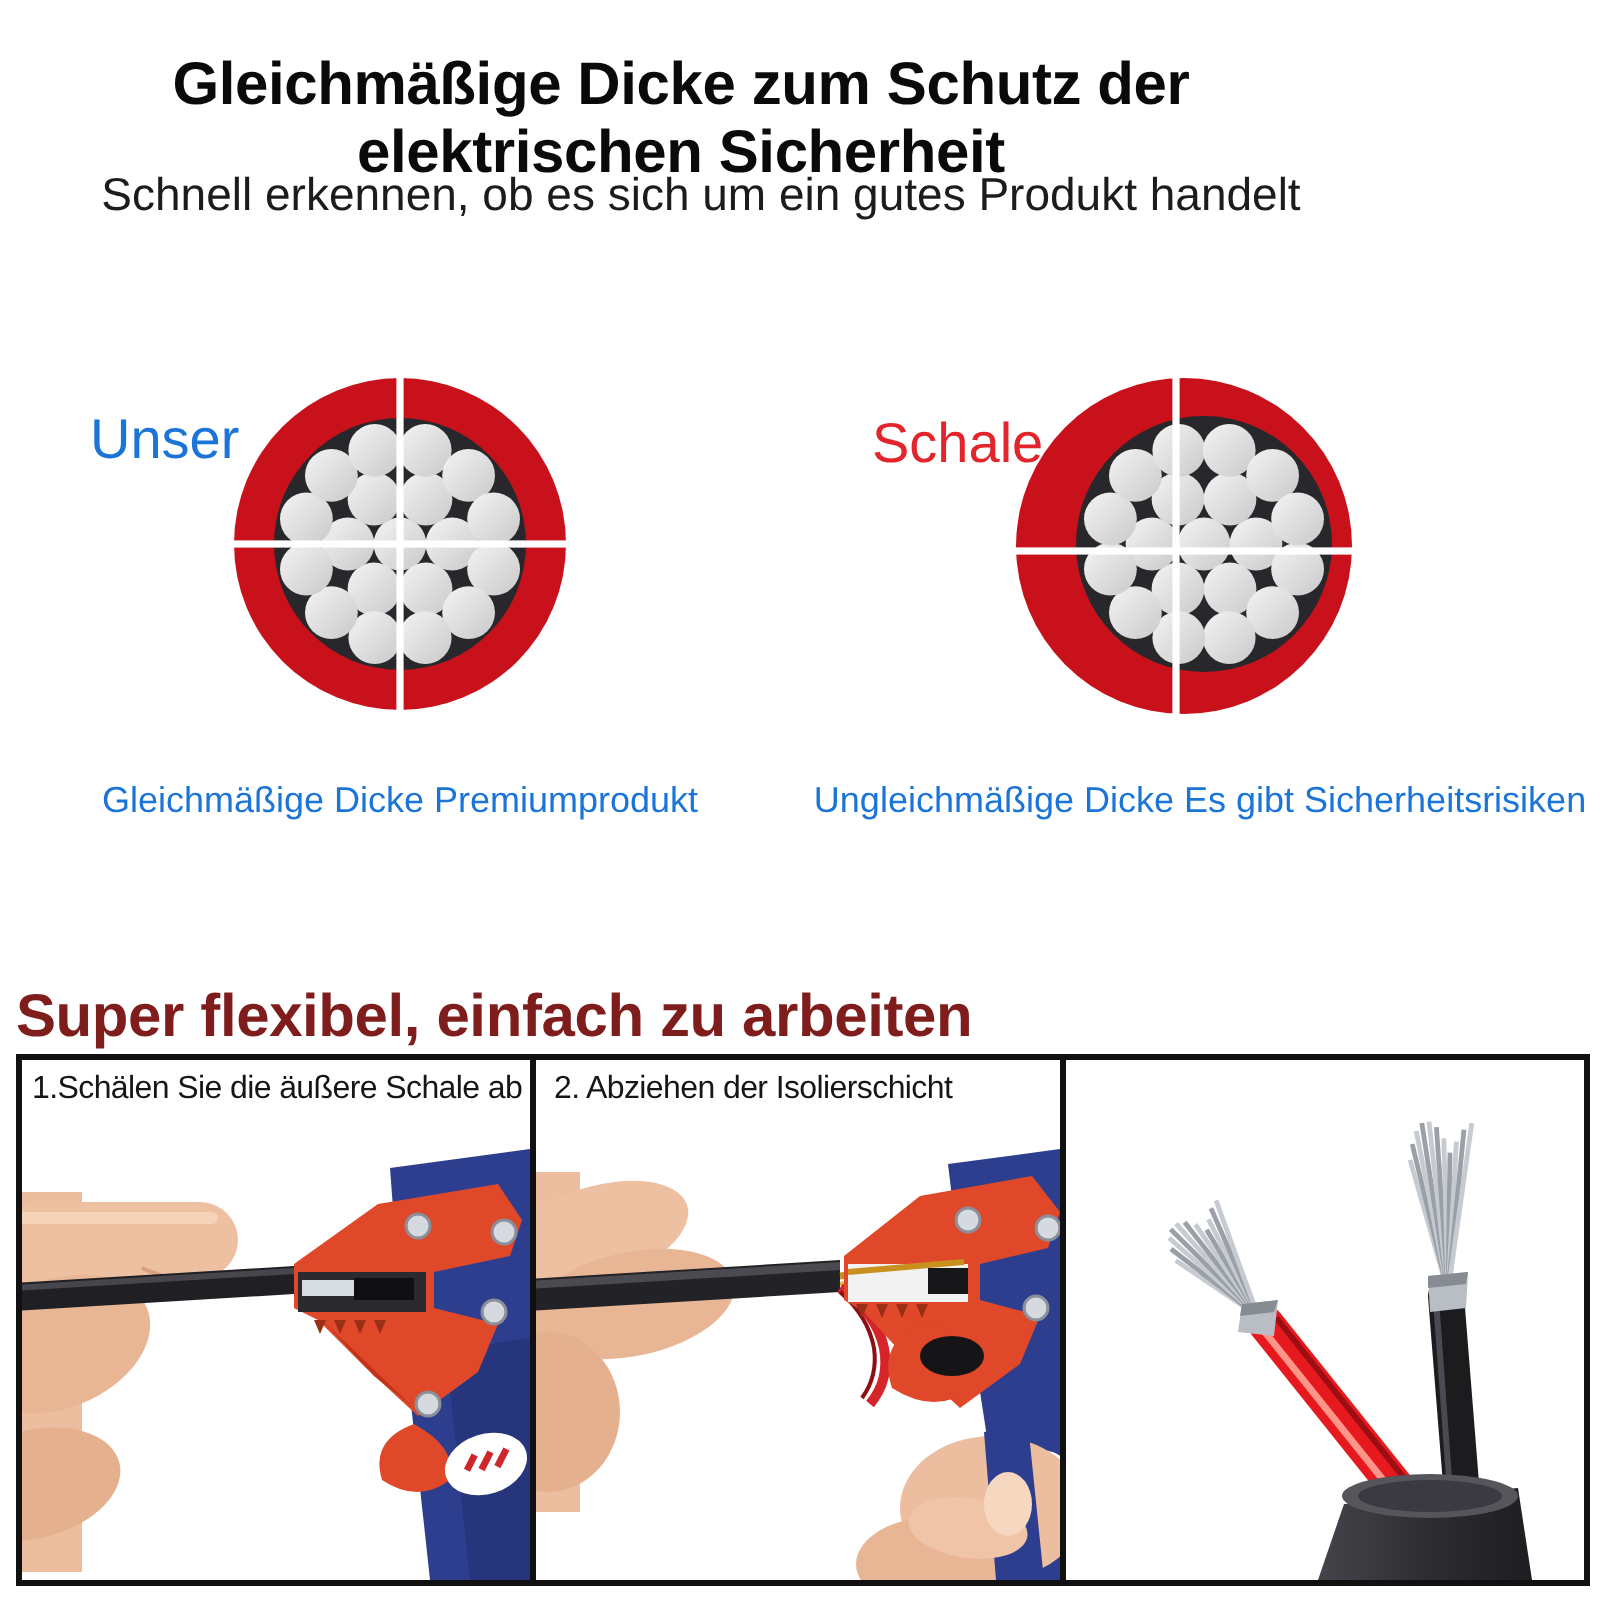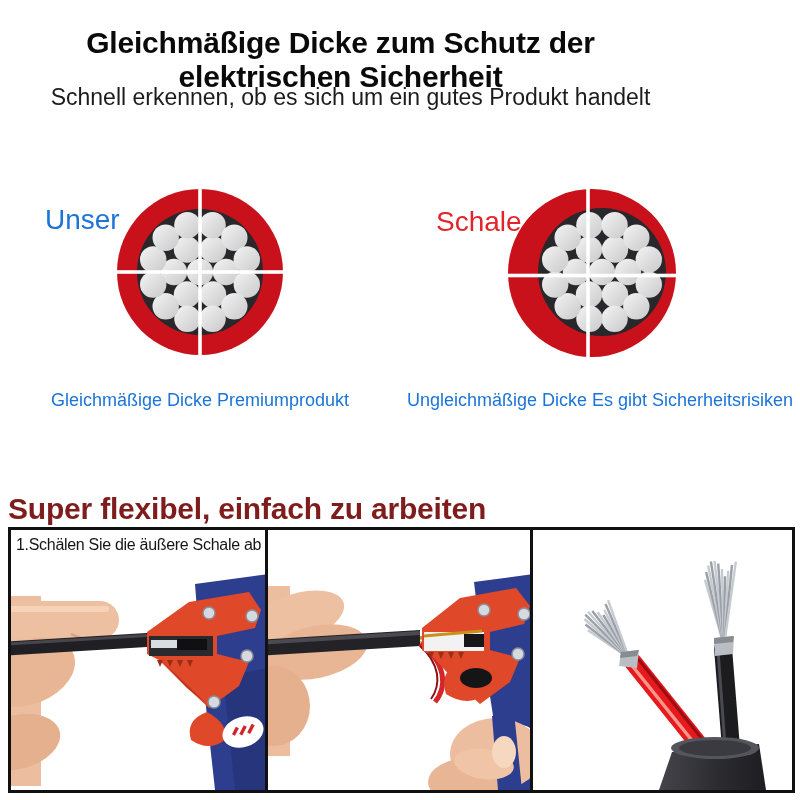--- a/index.html
+++ b/index.html
@@ -180,20 +180,21 @@
       <path d="M196,156 q-22,8 -16,28 q18,12 34,0 q4,-16 -18,-28 z" fill="#e0482a"></path>
 
       <g transform="rotate(-18 232 176)">
         <ellipse cx="232" cy="176" rx="21" ry="15" fill="#ffffff"></ellipse>
         <path d="M222,176 l6,-6 M229,178 l7,-7 M237,179 l7,-7" stroke="#d0252a" stroke-width="3.4" fill="none"></path>
       </g>
     </svg>
   </div>
 
   <div class="panel panel-2">
+    <div class="panel-label">2. Abziehen der Isolierschicht</div>
     <svg class="panel-art" width="262" height="234" viewBox="0 0 262 234">
 
       <g>
         <rect x="-30" y="30" width="52" height="170" fill="#edbd9f"></rect>
         <ellipse cx="28" cy="62" rx="50" ry="24" fill="#eec0a2" transform="rotate(-18 28 62)"></ellipse>
         <ellipse cx="48" cy="96" rx="52" ry="26" fill="#e9b695" transform="rotate(-12 48 96)"></ellipse>
         <ellipse cx="6" cy="150" rx="36" ry="40" fill="#e5b08e"></ellipse>
       </g>
 
       <g>

